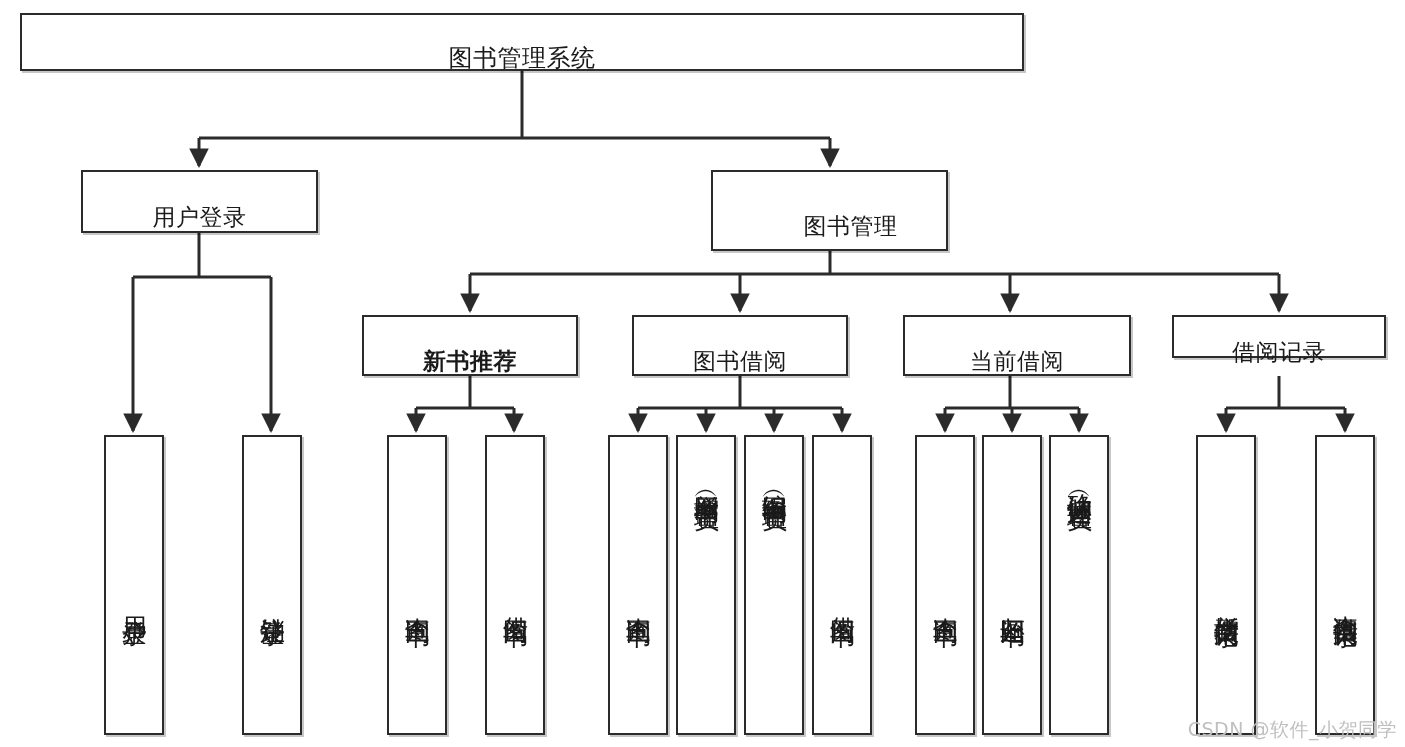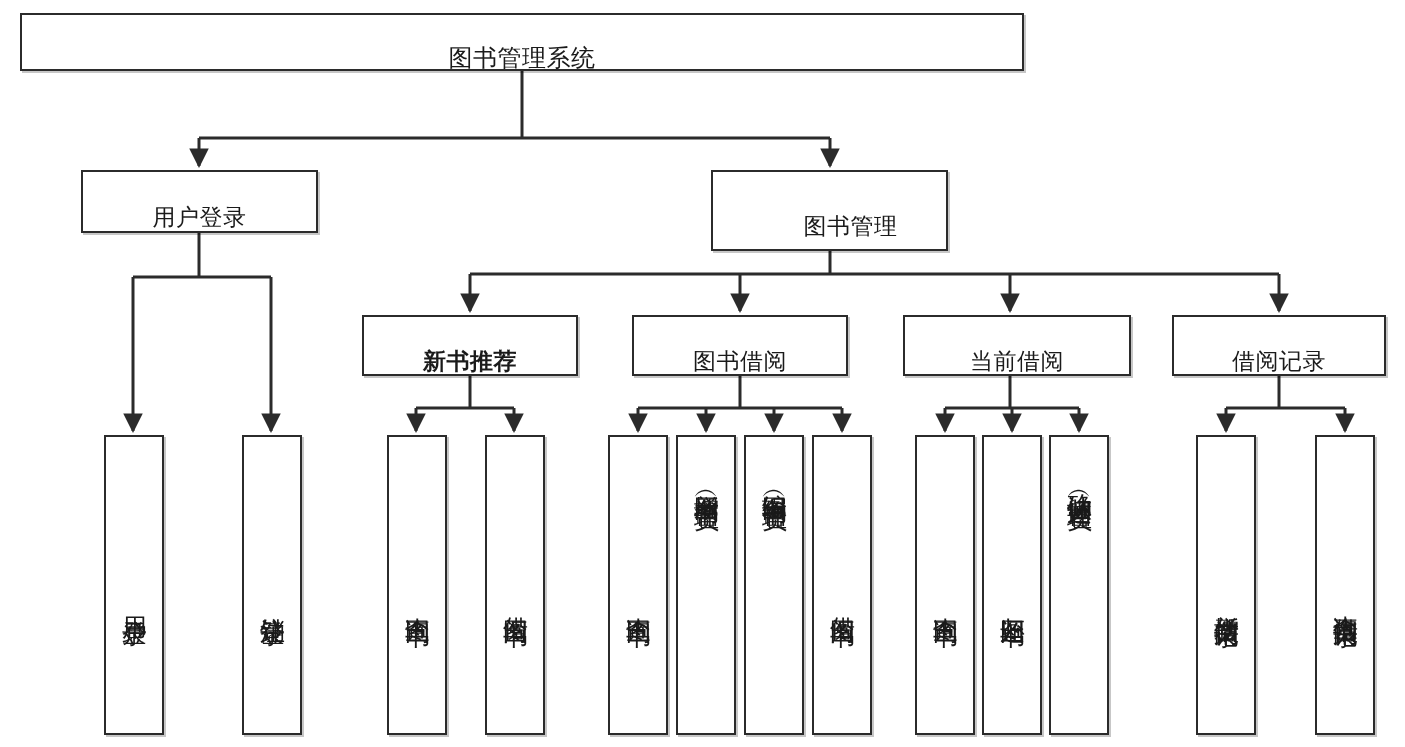--- a/index.html
+++ b/index.html
@@ -146,21 +146,21 @@
 
   <div class="node-box node-h" style="left:362px; top:315px; width:216px; height:61px;font-weight:bold;">
     <span class="node-label">新书推荐</span>
   </div>
   <div class="node-box node-h" style="left:632px; top:315px; width:216px; height:61px;">
     <span class="node-label">图书借阅</span>
   </div>
   <div class="node-box node-h" style="left:903px; top:315px; width:228px; height:61px;">
     <span class="node-label">当前借阅</span>
   </div>
-  <div class="node-box node-h" style="left:1172px; top:315px; width:214px; height:61px;">
+  <div class="node-box node-h" style="left:1172px; top:315px; width:214px; height:43px;">
     <span class="node-label">借阅记录</span>
   </div>
 
   <div class="node-box node-v" style="left:104px; top:435px; width:60px; height:300px;">
     <span class="node-label">用户登录</span>
   </div>
   <div class="node-box node-v" style="left:242px; top:435px; width:60px; height:300px;">
     <span class="node-label">注销登录</span>
   </div>
 
@@ -194,14 +194,15 @@
     <span class="node-label">确认归还（管理员）</span>
   </div>
 
   <div class="node-box node-v" style="left:1196px; top:435px; width:60px; height:300px;">
     <span class="node-label">新增借阅记录</span>
   </div>
   <div class="node-box node-v" style="left:1315px; top:435px; width:60px; height:300px;">
     <span class="node-label">查询借阅记录</span>
   </div>
 
+  <div class="watermark">CSDN @软件_小贺同学</div>
 
 </div>
 
 </body></html>

